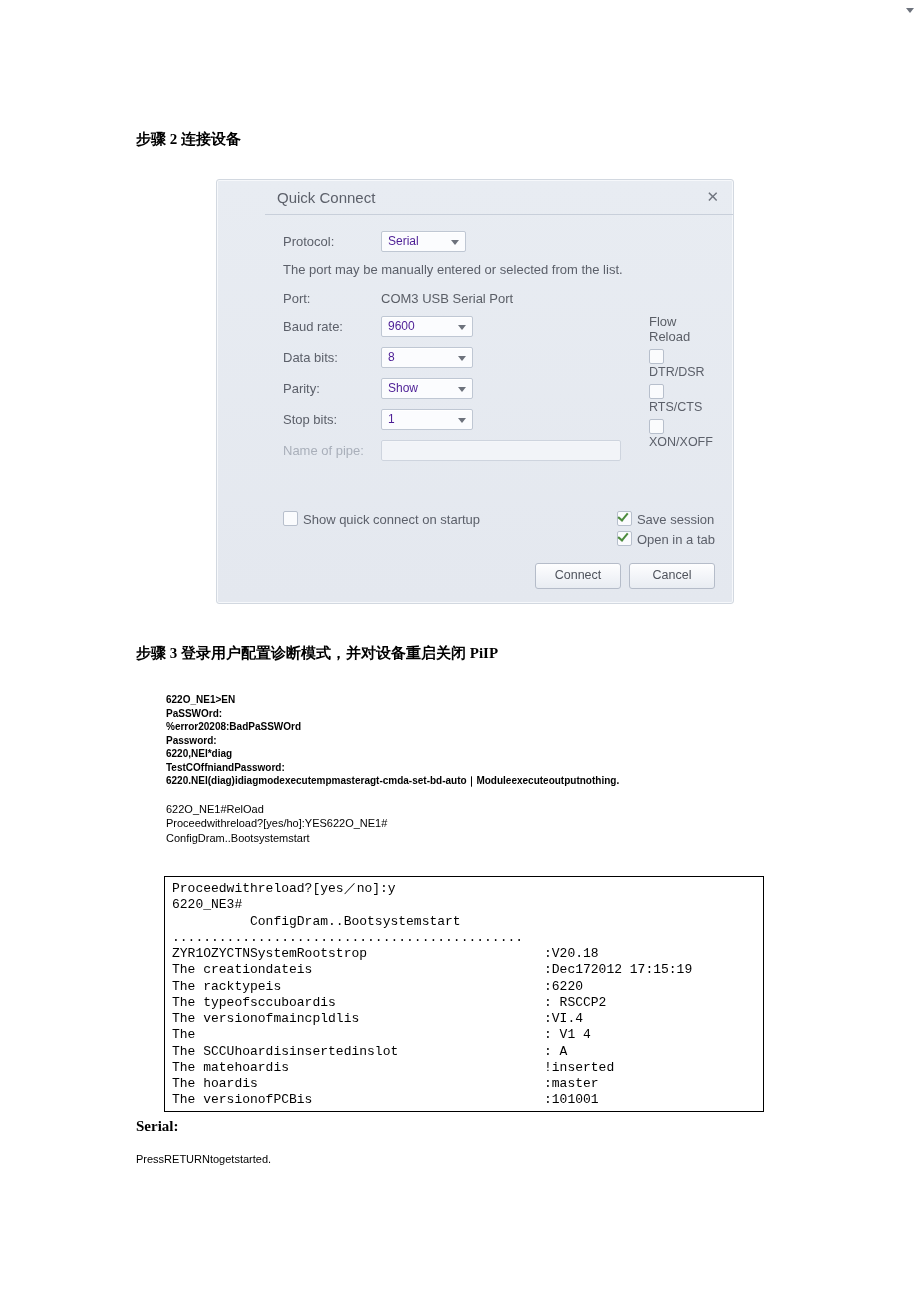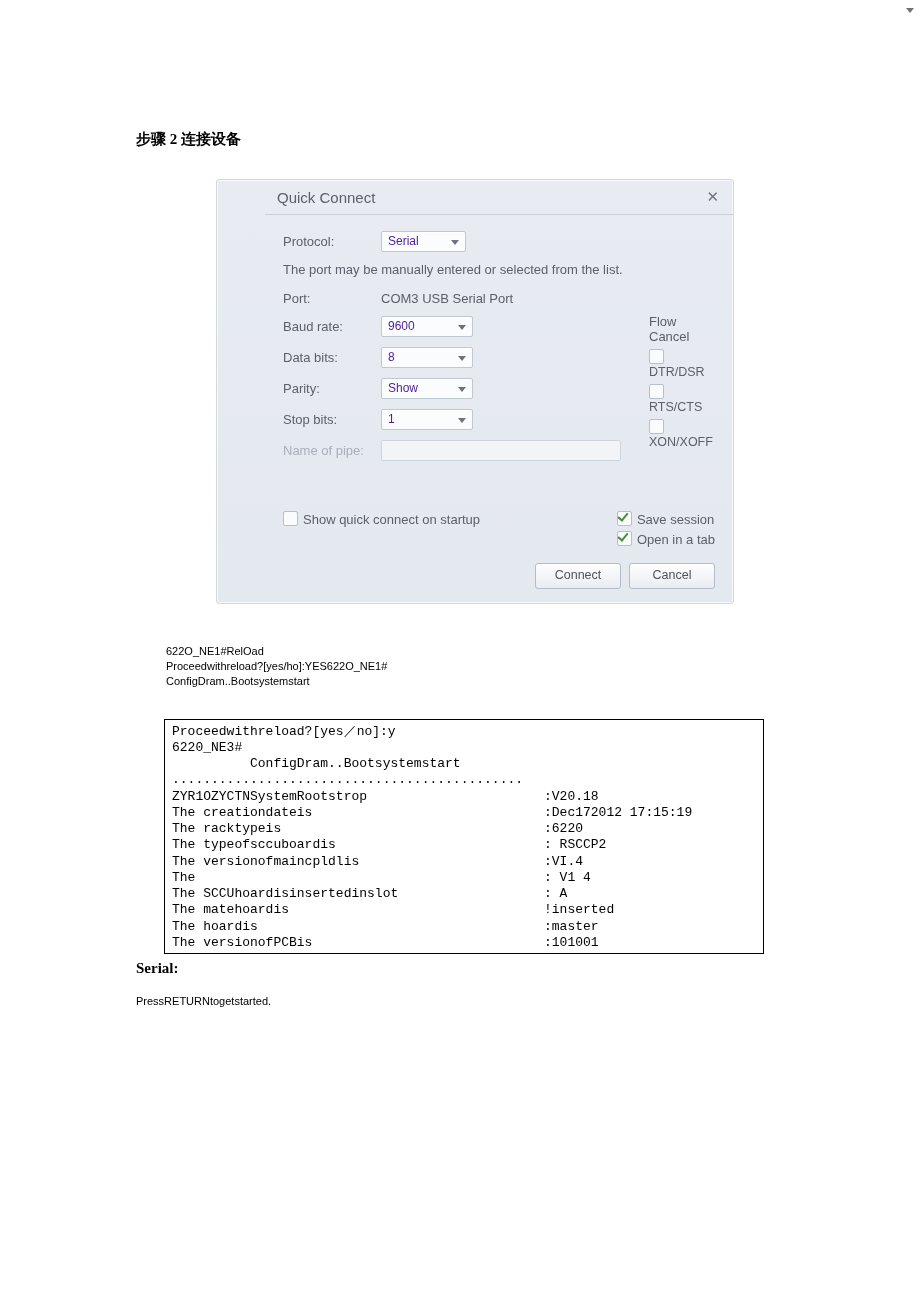--- a/index.html
+++ b/index.html
@@ -241,21 +241,21 @@
                 <span>1</span>
                   <span class="tri"></span>
               </div>
             </div>
             <div class="row">
               <div class="label-col disabled">Name of pipe:</div>
               <div class="textfield" style="opacity:.6;"></div>
             </div>
           </div>
           <div style="margin-left:28px; margin-top:-2px;">
-            <div class="flow-title">Flow Cancel</div>
+            <div class="flow-title">Flow Reload</div>
             <div class="flow-opt"><span class="checklike"></span><span>DTR/DSR</span></div>
             <div class="flow-opt"><span class="checklike"></span><span>RTS/CTS</span></div>
             <div class="flow-opt"><span class="checklike"></span><span>XON/XOFF</span></div>
           </div>
         </div>
 
         <div class="foot-row">
           <div class="foot-left">
             <span class="checklike"></span><span>Show quick connect on startup</span>
           </div>
@@ -267,21 +267,23 @@
 
         <div class="btn-row">
           <div class="btn">Connect</div>
           <div class="btn">Cancel</div>
         </div>
 
       </div>
     </div>
   </div>
 
-
+  <div class="heading">步骤 3 登录用户配置诊断模式，并对设备重启关闭 PiIP</div>
+
+  <div class="term-block" id="t1">622O_NE1&gt;EN<br>PaSSWOrd:<br>%error20208:BadPaSSWOrd<br>Password:<br>6220,NEl*diag<br>TestCOffniandPassword:<br> 6220.NEl(diag)idiagmodexecutempmasteragt-cmda-set-bd-auto｜Moduleexecuteoutputnothing.</div>
   <div class="term-block2" id="t2">622O_NE1#RelOad<br> Proceedwithreload?[yes/ho]:YES622O_NE1#<br>               ConfigDram..Bootsystemstart</div>
 
   <div class="term-box" id="tbox"><div class="kv-row"><span class="kv-l">Proceedwithreload?[yes／no]:y</span><span></span></div><div class="kv-row"><span class="kv-l">6220_NE3#</span><span></span></div><div class="kv-row"><span class="kv-l">&nbsp;&nbsp;&nbsp;&nbsp;&nbsp;&nbsp;&nbsp;&nbsp;&nbsp;&nbsp;ConfigDram..Bootsystemstart</span><span></span></div><div class="kv-row"><span class="kv-l">.............................................</span><span></span></div><div class="kv-row"><span class="kv-l">ZYR1OZYCTNSystemRootstrop</span><span>:V20.18</span></div><div class="kv-row"><span class="kv-l">The&nbsp;creationdateis</span><span>:Dec172012 17:15:19</span></div><div class="kv-row"><span class="kv-l">The&nbsp;racktypeis</span><span>:6220</span></div><div class="kv-row"><span class="kv-l">The&nbsp;typeofsccuboardis</span><span>: RSCCP2</span></div><div class="kv-row"><span class="kv-l">The&nbsp;versionofmaincpldlis</span><span>:VI.4</span></div><div class="kv-row"><span class="kv-l">The</span><span>: V1 4</span></div><div class="kv-row"><span class="kv-l">The&nbsp;SCCUhoardisinsertedinslot</span><span>: A</span></div><div class="kv-row"><span class="kv-l">The&nbsp;matehoardis</span><span>!inserted</span></div><div class="kv-row"><span class="kv-l">The&nbsp;hoardis</span><span>:master</span></div><div class="kv-row"><span class="kv-l">The&nbsp;versionofPCBis</span><span>:101001</span></div></div>
 
   <div class="reload-label">Serial:</div>
 
   <div class="press-line">PressRETURNtogetstarted.</div>
 
 </div>
 

